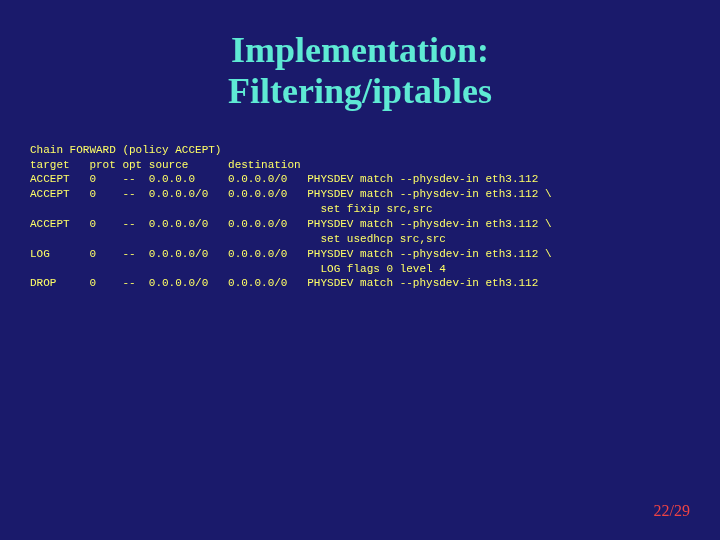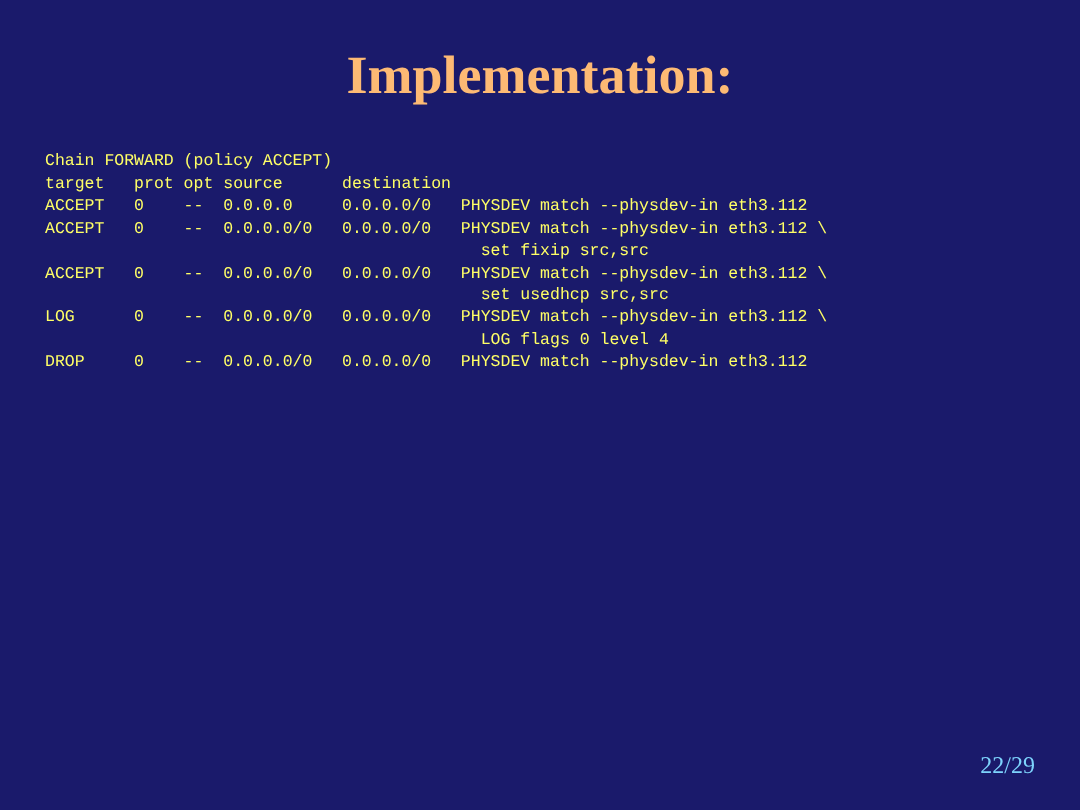--- a/index.html
+++ b/index.html
@@ -13,51 +13,52 @@
   }
   .slide {
     width: 720px;
     height: 540px;
     position: relative;
     box-sizing: border-box;
     padding: 20px 30px;
   }
   .title {
     text-align: center;
-    color: #fdba74;
+    color: #5eead4;
     font-size: 36px;
     font-weight: bold;
     line-height: 1.15;
     margin-top: 10px;
     margin-bottom: 30px;
     font-family: "Times New Roman", serif;
   }
   .code-block {
     font-family: "Courier New", monospace;
     font-size: 11px;
     line-height: 1.35;
     color: #ffff66;
     white-space: pre;
     font-weight: normal;
   }
   .page-num {
     position: absolute;
     bottom: 20px;
     right: 30px;
-    color: #7dd3fc;
+    color: #ef4444;
     font-family: "Times New Roman", serif;
     font-size: 16px;
   }
 </style>
 </head>
 <body>
 
 <div class="slide">
   <div class="title">
     <div>Implementation:</div>
+    <div>Filtering/iptables</div>
   </div>
   <div class="code-block">Chain FORWARD (policy ACCEPT)
 target   prot opt source      destination
 ACCEPT   0    --  0.0.0.0     0.0.0.0/0   PHYSDEV match --physdev-in eth3.112
 ACCEPT   0    --  0.0.0.0/0   0.0.0.0/0   PHYSDEV match --physdev-in eth3.112 \
                                             set fixip src,src
 ACCEPT   0    --  0.0.0.0/0   0.0.0.0/0   PHYSDEV match --physdev-in eth3.112 \
                                             set usedhcp src,src
 LOG      0    --  0.0.0.0/0   0.0.0.0/0   PHYSDEV match --physdev-in eth3.112 \
                                             LOG flags 0 level 4

